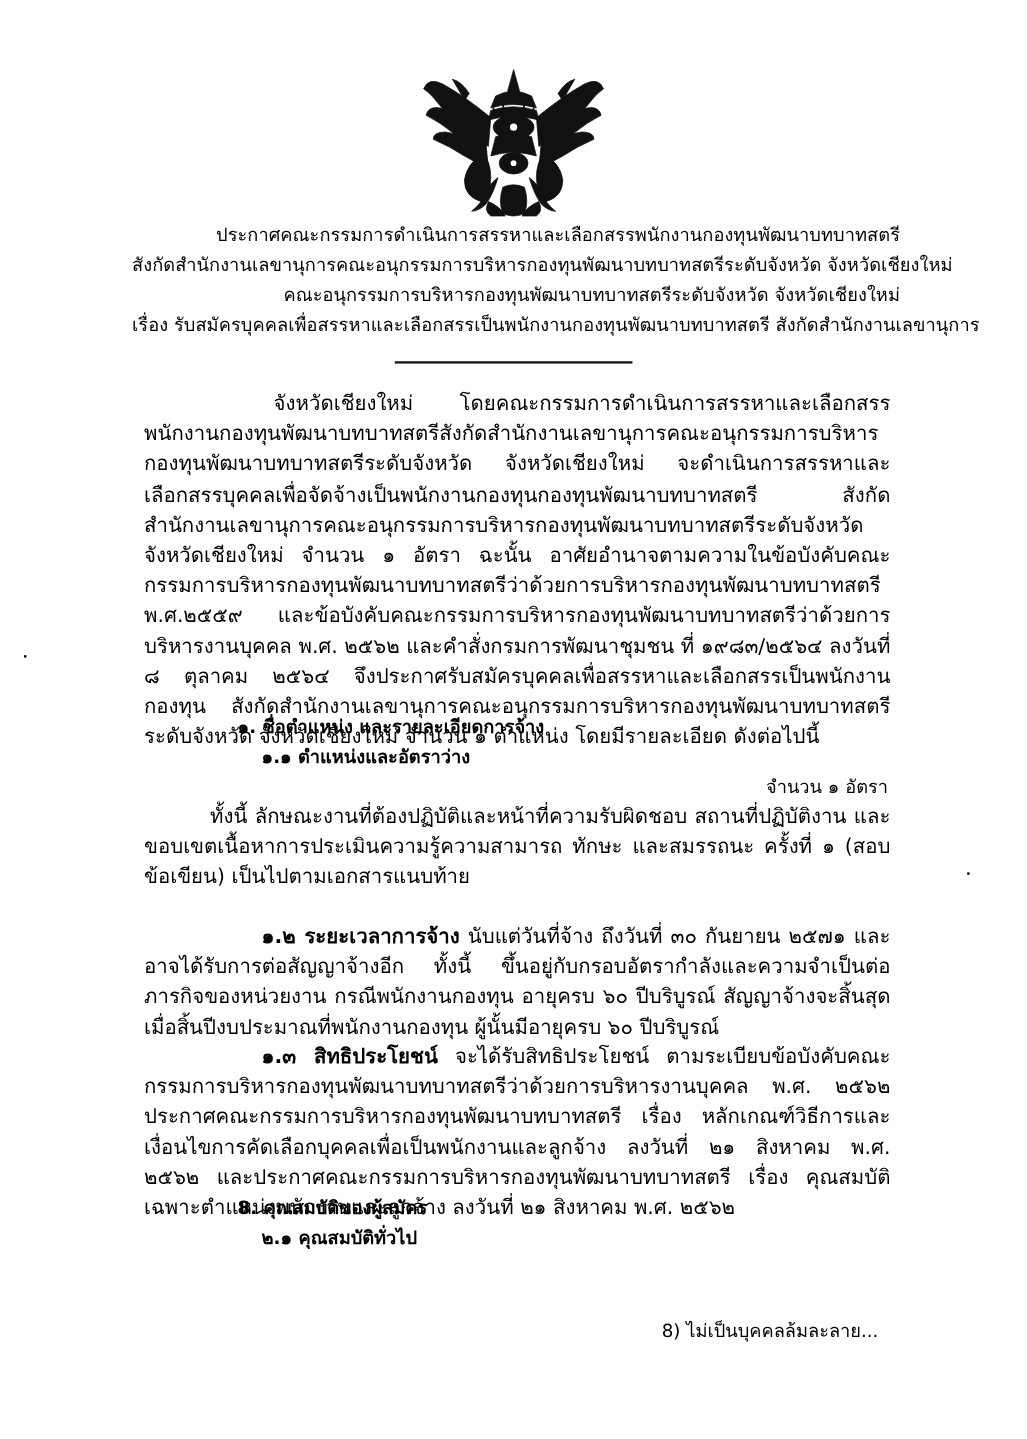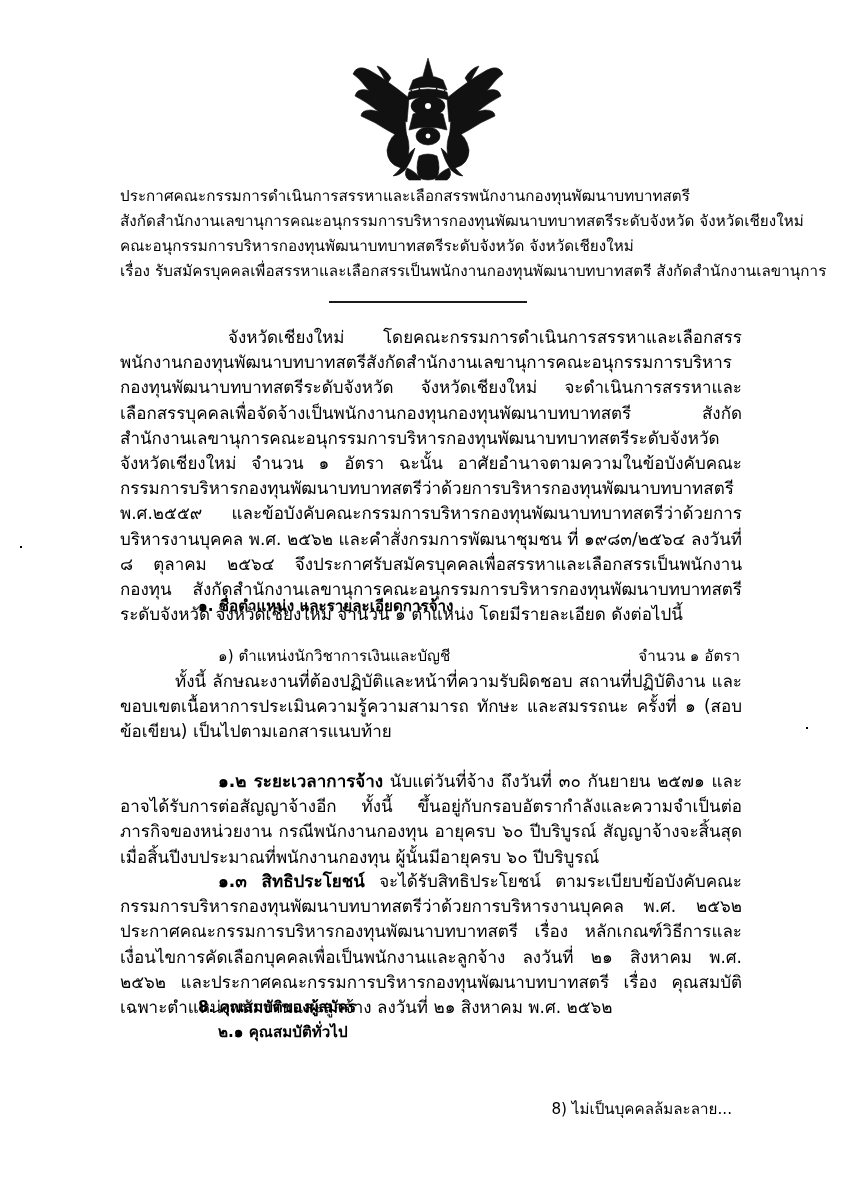--- a/index.html
+++ b/index.html
@@ -31,24 +31,24 @@
     text-align: center;
     line-height: 0;
   }
   .emblem-wrap svg {
     display: inline-block;
   }
 
   
   .header-block {
     position: absolute;
-    left: 120px;
+    left: 110px;
     top: 184px;
     width: 640px;
-    text-align: left;
+    text-align: right;
   }
   .header-line {
     font-size: 15.2px;
     line-height: 25px;
     letter-spacing: 0.05px;
     white-space: nowrap;
   }
   .divider-wrap {
     position: absolute;
     left: 0;
@@ -191,23 +191,23 @@
     <span class="divider"></span>
   </div>
 
   <div class="stray-dot" style="left:20px; top:546px;"></div>
   <div class="stray-dot" style="left:806px; top:727px;"></div>
 
   <div class="para" style="top:325px;"><span class="lead-indent"></span><span>จังหวัดเชียงใหม่ โดยคณะกรรมการดำเนินการสรรหาและเลือกสรรพนักงานกองทุนพัฒนาบทบาทสตรีสังกัดสำนักงานเลขานุการคณะอนุกรรมการบริหารกองทุนพัฒนาบทบาทสตรีระดับจังหวัด จังหวัดเชียงใหม่ จะดำเนินการสรรหาและเลือกสรรบุคคลเพื่อจัดจ้างเป็นพนักงานกองทุนกองทุนพัฒนาบทบาทสตรี สังกัดสำนักงานเลขานุการคณะอนุกรรมการบริหารกองทุนพัฒนาบทบาทสตรีระดับจังหวัด จังหวัดเชียงใหม่ จำนวน ๑ อัตรา ฉะนั้น อาศัยอำนาจตามความในข้อบังคับคณะกรรมการบริหารกองทุนพัฒนาบทบาทสตรีว่าด้วยการบริหารกองทุนพัฒนาบทบาทสตรี พ.ศ.๒๕๕๙ และข้อบังคับคณะกรรมการบริหารกองทุนพัฒนาบทบาทสตรีว่าด้วยการบริหารงานบุคคล พ.ศ. ๒๕๖๒ และคำสั่งกรมการพัฒนาชุมชน ที่ ๑๙๘๓/๒๕๖๔ ลงวันที่ ๘ ตุลาคม ๒๕๖๔ จึงประกาศรับสมัครบุคคลเพื่อสรรหาและเลือกสรรเป็นพนักงานกองทุน สังกัดสำนักงานเลขานุการคณะอนุกรรมการบริหารกองทุนพัฒนาบทบาทสตรีระดับจังหวัด จังหวัดเชียงใหม่ จำนวน ๑ ตำแหน่ง โดยมีรายละเอียด ดังต่อไปนี้</span></div>
 
   <div class="line" style="top:594px;"><span class="sub-indent-2"></span><span class="bold">๑. ชื่อตำแหน่ง และรายละเอียดการจ้าง</span></div>
 
+  <div class="line" style="top:619px;"><span class="sub-indent-3"></span><span class="bold">๑.๑ ตำแหน่งและอัตราว่าง</span></div>
 
   <div class="row-between" style="top:644px;">
-    <span class="left">๑) ตำแหน่งนักวิชาการเงินและบัญชี</span>
     <span class="right">จำนวน ๑ อัตรา</span>
   </div>
 
   <div class="para" style="top:669px;"><span class="sub-indent"></span><span>ทั้งนี้ ลักษณะงานที่ต้องปฏิบัติและหน้าที่ความรับผิดชอบ สถานที่ปฏิบัติงาน และขอบเขตเนื้อหาการประเมินความรู้ความสามารถ ทักษะ และสมรรถนะ ครั้งที่ ๑ (สอบข้อเขียน) เป็นไปตามเอกสารแนบท้าย</span></div>
 
   <div class="para" style="top:769px;"><span class="sub-indent-3"></span><span class="bold">๑.๒ ระยะเวลาการจ้าง</span><span>&nbsp;</span><span>นับแต่วันที่จ้าง ถึงวันที่ ๓๐ กันยายน ๒๕๗๑ และอาจได้รับการต่อสัญญาจ้างอีก ทั้งนี้ ขึ้นอยู่กับกรอบอัตรากำลังและความจำเป็นต่อภารกิจของหน่วยงาน กรณีพนักงานกองทุน อายุครบ ๖๐ ปีบริบูรณ์ สัญญาจ้างจะสิ้นสุดเมื่อสิ้นปีงบประมาณที่พนักงานกองทุน ผู้นั้นมีอายุครบ ๖๐ ปีบริบูรณ์</span></div>
 
   <div class="para" style="top:869px;"><span class="sub-indent-3"></span><span class="bold">๑.๓ สิทธิประโยชน์</span><span>&nbsp;</span><span>จะได้รับสิทธิประโยชน์ ตามระเบียบข้อบังคับคณะกรรมการบริหารกองทุนพัฒนาบทบาทสตรีว่าด้วยการบริหารงานบุคคล พ.ศ. ๒๕๖๒ ประกาศคณะกรรมการบริหารกองทุนพัฒนาบทบาทสตรี เรื่อง หลักเกณฑ์วิธีการและเงื่อนไขการคัดเลือกบุคคลเพื่อเป็นพนักงานและลูกจ้าง ลงวันที่ ๒๑ สิงหาคม พ.ศ. ๒๕๖๒ และประกาศคณะกรรมการบริหารกองทุนพัฒนาบทบาทสตรี เรื่อง คุณสมบัติเฉพาะตำแหน่งพนักงานและลูกจ้าง ลงวันที่ ๒๑ สิงหาคม พ.ศ. ๒๕๖๒</span></div>
 
   <div class="line" style="top:995px;"><span class="sub-indent-2"></span><span class="bold">8. คุณสมบัติของผู้สมัคร</span></div>

